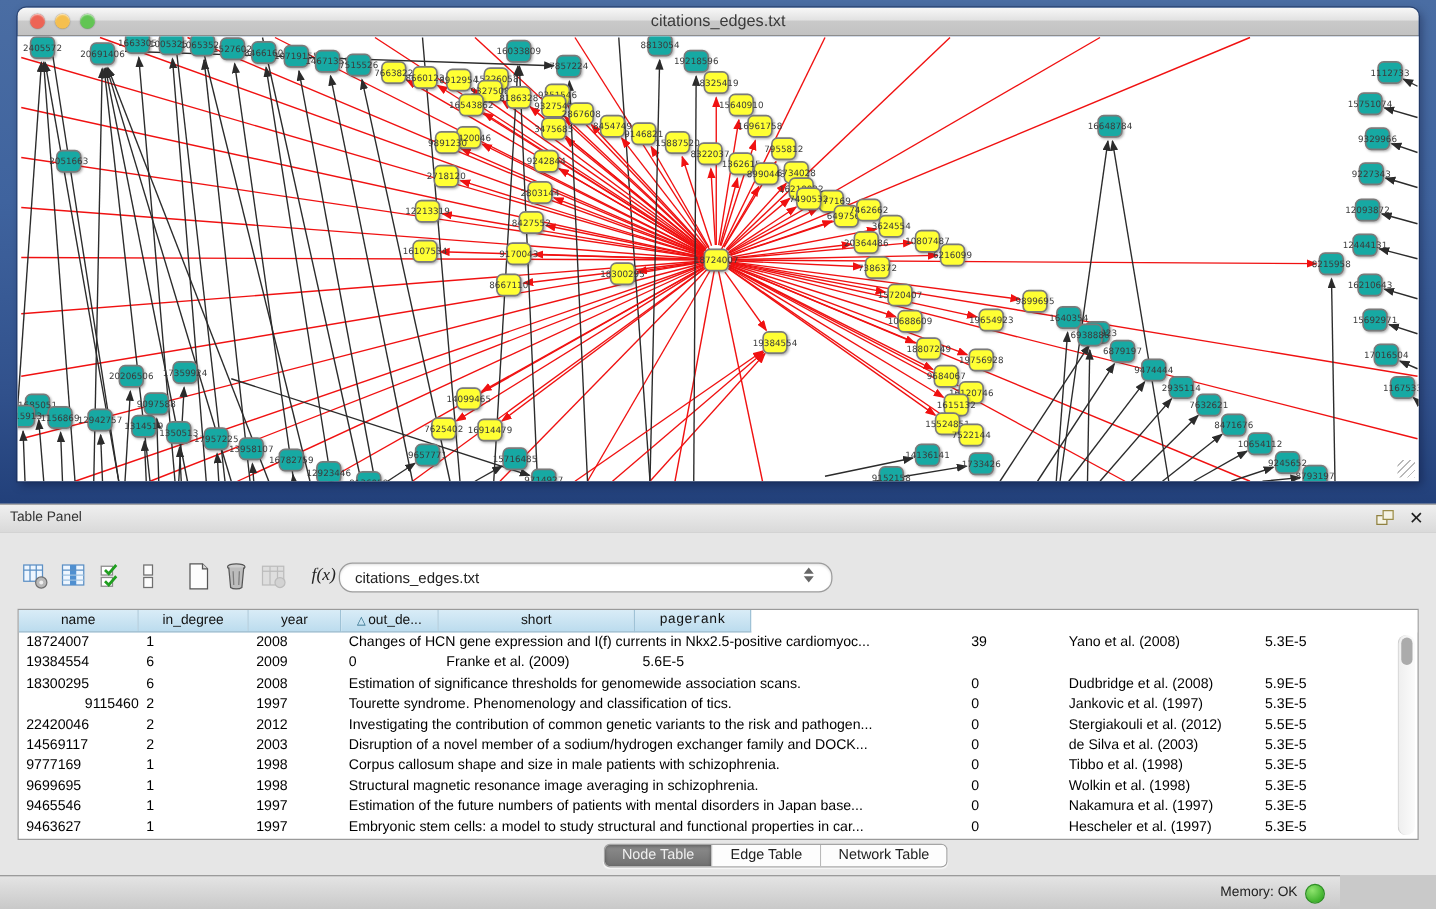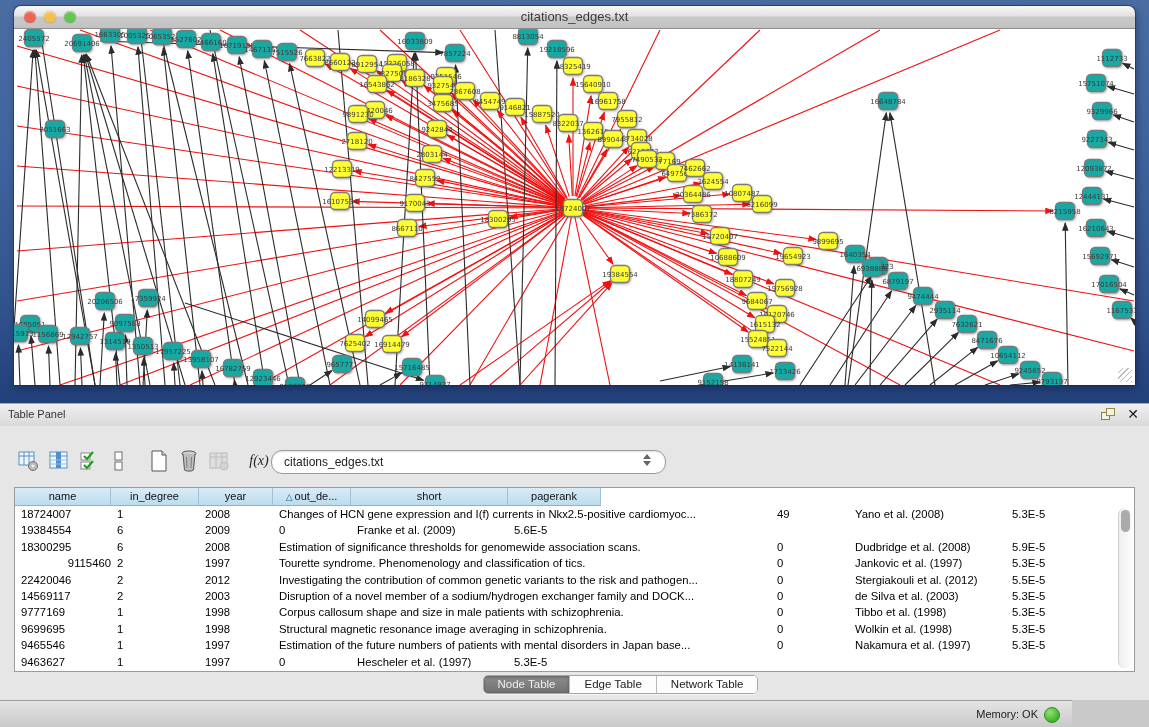--- a/index.html
+++ b/index.html
@@ -827,29 +827,29 @@
       </span>
   </div>
 
   <div class="dtable">
     <div class="thead" id="thead">
         <div class="th" style="width: 96px;">name</div>
         <div class="th" style="width: 88px;">in_degree</div>
         <div class="th" style="width: 74px;">year</div>
         <div class="th" style="width: 78px;"><span class="sortmark">△</span>out_de...</div>
         <div class="th" style="width: 157px;">short</div>
-        <div class="th" style="width: 93px;">pagerank</div>
+        <div class="th" style="width: 93px; font-family: Liberation Mono, monospace;">pagerank</div>
       </div>
     <div id="tbody">
         <div class="tr">
           <div class="td" style="width: 96px;">18724007</div>
           <div class="td" style="width: 88px;">1</div>
           <div class="td" style="width: 74px;">2008</div>
           <div class="td" style="width: 498px;">Changes of HCN gene expression and I(f) currents in Nkx2.5-positive cardiomyoc...</div>
-          <div class="td" style="width: 78px;">49</div>
+          <div class="td" style="width: 78px;">39</div>
           <div class="td" style="width: 157px;">Yano et al. (2008)</div>
           <div class="td" style="width: 93px;">5.3E-5</div>
         </div>
         <div class="tr">
           <div class="td" style="width: 96px;">19384554</div>
           <div class="td" style="width: 88px;">6</div>
           <div class="td" style="width: 74px;">2009</div>
           <div class="td" style="width: 78px;">0</div>
           <div class="td" style="width: 157px;">Franke et al. (2009)</div>
           <div class="td" style="width: 93px;">5.6E-5</div>
@@ -914,20 +914,21 @@
           <div class="td" style="width: 74px;">1997</div>
           <div class="td" style="width: 498px;">Estimation of the future numbers of patients with mental disorders in Japan base...</div>
           <div class="td" style="width: 78px;">0</div>
           <div class="td" style="width: 157px;">Nakamura et al. (1997)</div>
           <div class="td" style="width: 93px;">5.3E-5</div>
         </div>
         <div class="tr">
           <div class="td" style="width: 96px;">9463627</div>
           <div class="td" style="width: 88px;">1</div>
           <div class="td" style="width: 74px;">1997</div>
+          <div class="td" style="width: 498px;">Embryonic stem cells: a model to study structural and functional properties in car...</div>
           <div class="td" style="width: 78px;">0</div>
           <div class="td" style="width: 157px;">Hescheler et al. (1997)</div>
           <div class="td" style="width: 93px;">5.3E-5</div>
         </div>
       </div>
     <div class="vscroll">
       <div class="vthumb"></div>
     </div>
   </div>
 

